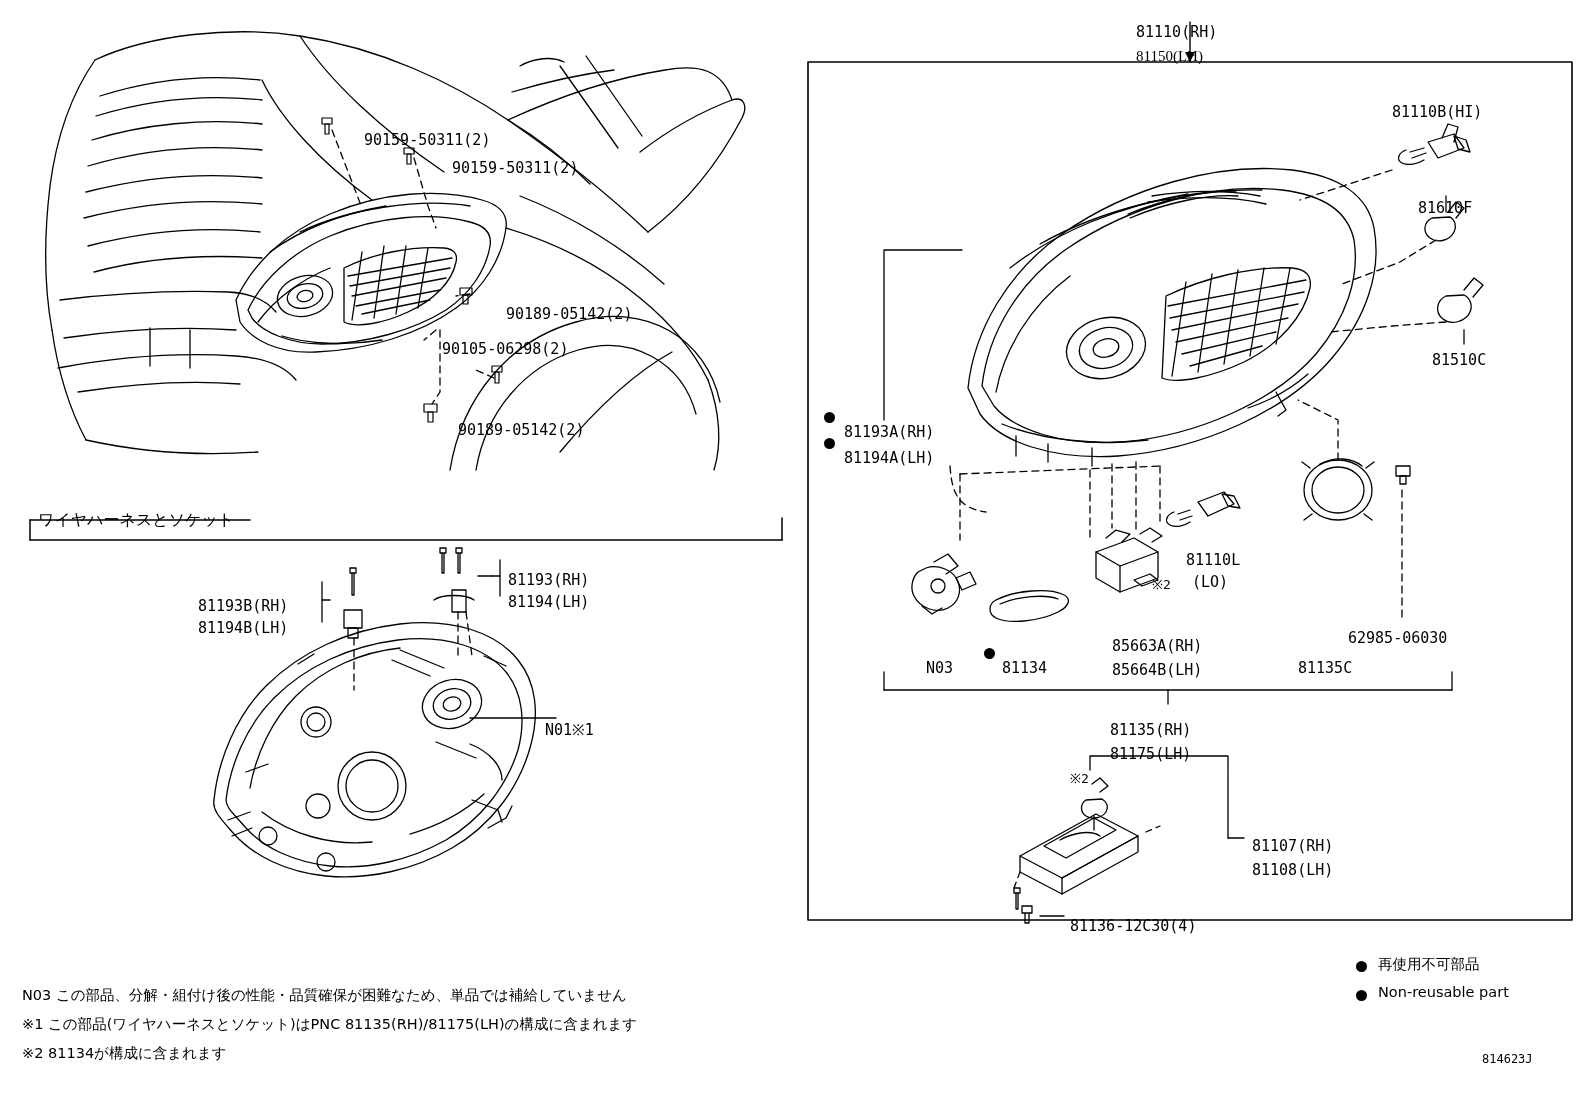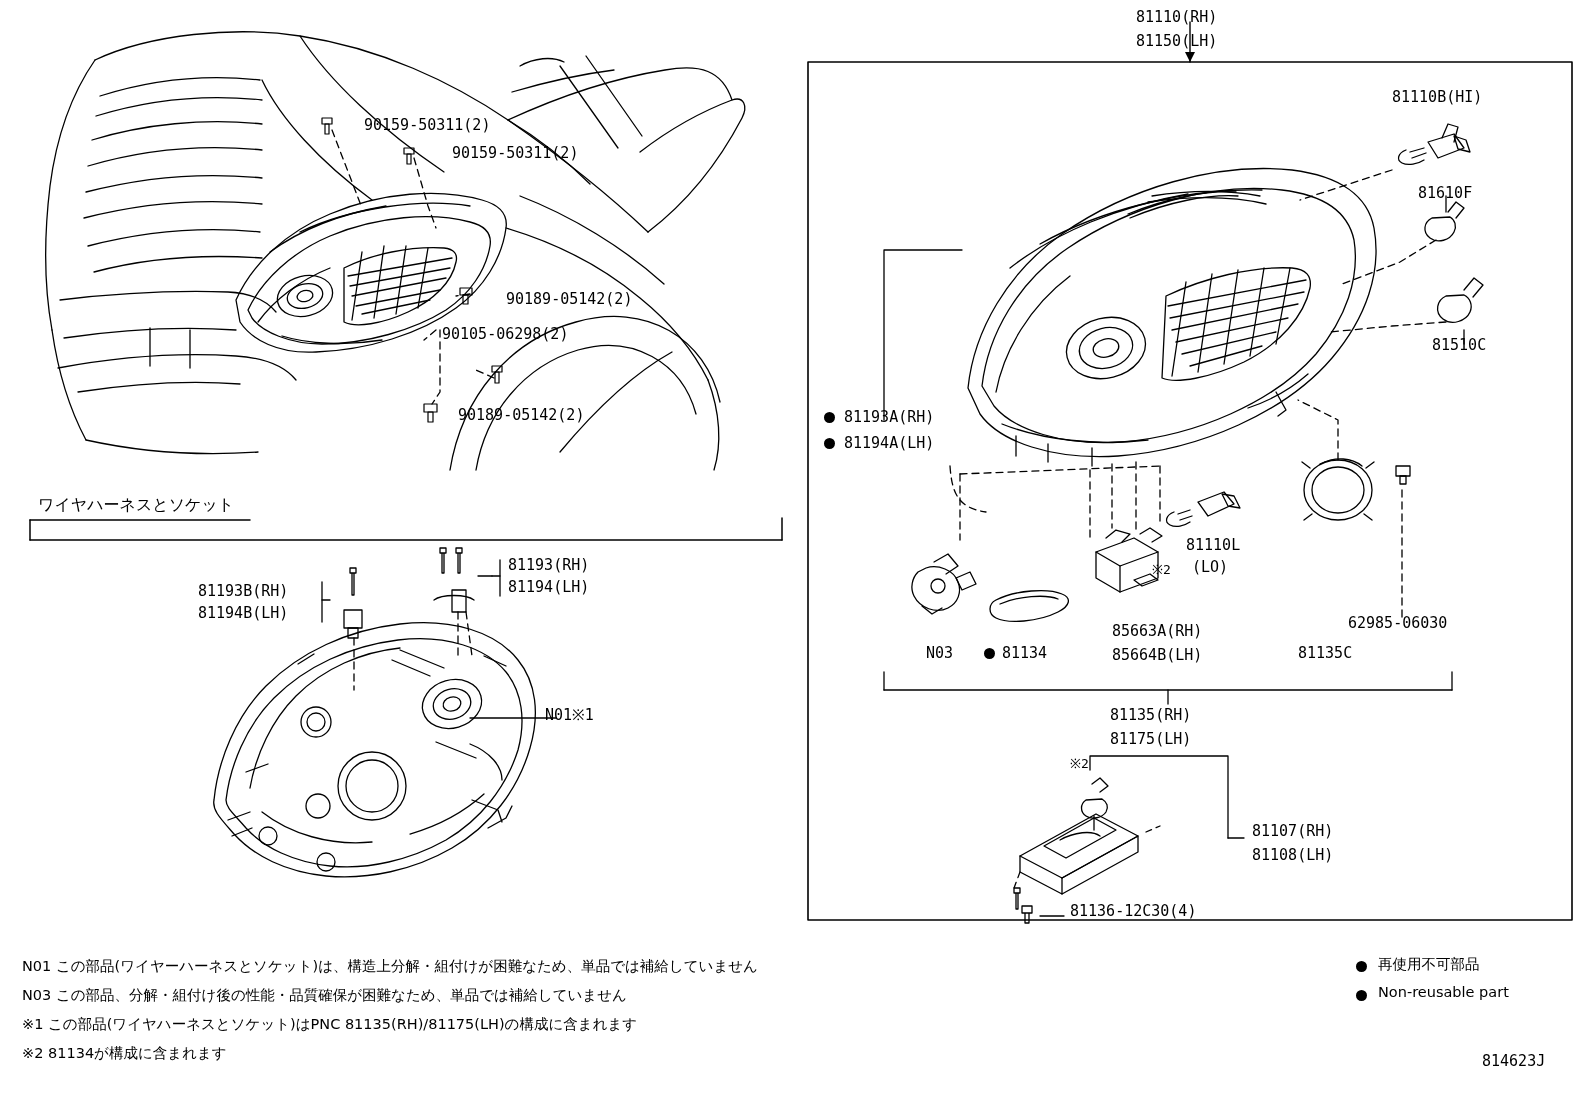--- a/index.html
+++ b/index.html
@@ -14,36 +14,37 @@
   }
   .page { position:absolute; inset:0; }
   svg.art { position:absolute; left:0; top:0; width:1592px; height:1099px; pointer-events:none; }
   .lbl {
     position:absolute;
     font-family:"DejaVu Sans Mono", monospace;
     font-size:15px;
     letter-spacing:0px;
     white-space:pre;
     line-height:1.28;
+    margin-top:15px;
   }
   .lbl.jp { font-family:"DejaVu Sans", sans-serif; font-size:15px; }
   .note {
     position:absolute;
     font-family:"DejaVu Sans", sans-serif;
     font-size:14.5px;
     white-space:pre;
   }
   .bullet {
     position:absolute;
     width:11px; height:11px;
     background:#000;
     border-radius:50%;
   }
   .legend-item { position:absolute; font-family:"DejaVu Sans", sans-serif; font-size:14.5px; white-space:pre; }
-  .code { position:absolute; font-family:"DejaVu Sans Mono", monospace; font-size:15px;text-align:right; }
+  .code { position:absolute; font-family:"DejaVu Sans Mono", monospace; font-size:12px;text-align:right; }
 </style>
 </head>
 <body>
 
 <div class="page">
 
   <svg class="art" viewBox="0 0 1592 1099">
     <g fill="none" stroke="#000" stroke-width="1.3" stroke-linecap="round" stroke-linejoin="round">
 
       <path d="M95 60 C150 34 235 26 300 36 C380 48 452 82 508 120 C560 156 610 196 648 232"></path>
@@ -332,21 +333,21 @@
 
   <div class="lbl" style="left:198px; top:582px;">81193B(RH)</div>
   <div class="lbl" style="left:198px; top:604px;">81194B(LH)</div>
 
   <div class="lbl" style="left:508px; top:556px;">81193(RH)</div>
   <div class="lbl" style="left:508px; top:578px;">81194(LH)</div>
 
   <div class="lbl" style="left:545px; top:706px;">N01※1</div>
 
   <div class="lbl" style="left:1136px; top:8px;">81110(RH)</div>
-  <div class="lbl" style="left:1136px; top:32px;">81150(LH)</div>
+  <div class="lbl" style="left:1136px; top:32px;font-family:Liberation Serif, serif;">81150(LH)</div>
 
   <div class="lbl" style="left:1392px; top:88px;">81110B(HI)</div>
   <div class="lbl" style="left:1418px; top:184px;">81610F</div>
   <div class="lbl" style="left:1432px; top:336px;">81510C</div>
 
   <div class="bullet" style="left:824px; top:412px;"></div>
   <div class="lbl" style="left:844px; top:408px;">81193A(RH)</div>
   <div class="bullet" style="left:824px; top:438px;"></div>
   <div class="lbl" style="left:844px; top:434px;">81194A(LH)</div>
 
@@ -368,21 +369,20 @@
   <div class="lbl" style="left:1110px; top:706px;">81135(RH)</div>
   <div class="lbl" style="left:1110px; top:730px;">81175(LH)</div>
 
   <div class="lbl" style="left:1070px; top:756px; font-size:13px;">※2</div>
 
   <div class="lbl" style="left:1252px; top:822px;">81107(RH)</div>
   <div class="lbl" style="left:1252px; top:846px;">81108(LH)</div>
 
   <div class="lbl" style="left:1070px; top:902px;">81136-12C30(4)</div>
 
-  <div class="note" style="left:22px; top:957px;">N01 この部品(ワイヤーハーネスとソケット)は、構造上分解・組付けが困難なため、単品では補給していません</div>
   <div class="note" style="left:22px; top:986px;">N03 この部品、分解・組付け後の性能・品質確保が困難なため、単品では補給していません</div>
   <div class="note" style="left:22px; top:1015px;">※1 この部品(ワイヤハーネスとソケット)はPNC 81135(RH)/81175(LH)の構成に含まれます</div>
   <div class="note" style="left:22px; top:1044px;">※2 81134が構成に含まれます</div>
 
   <div class="bullet" style="left:1356px; top:961px;"></div>
   <div class="legend-item" style="left:1378px; top:955px;">再使用不可部品</div>
   <div class="bullet" style="left:1356px; top:990px;"></div>
   <div class="legend-item" style="left:1378px; top:984px;">Non-reusable part</div>
 
   <div class="code" style="left:1482px; top:1052px;">814623J</div>

